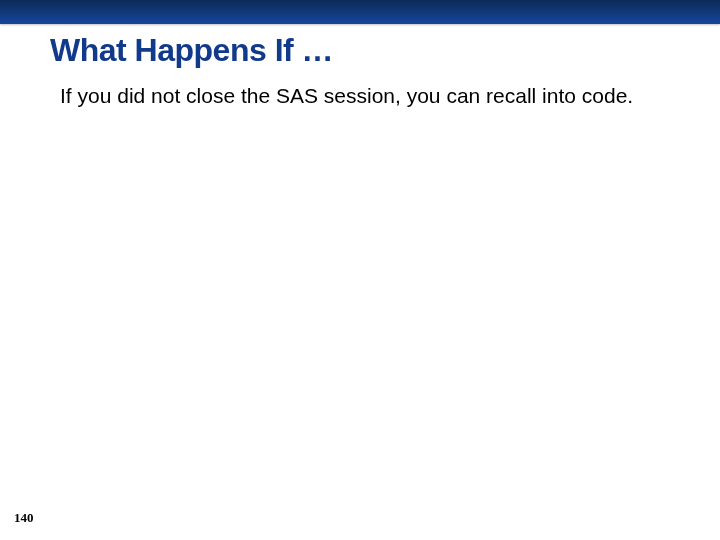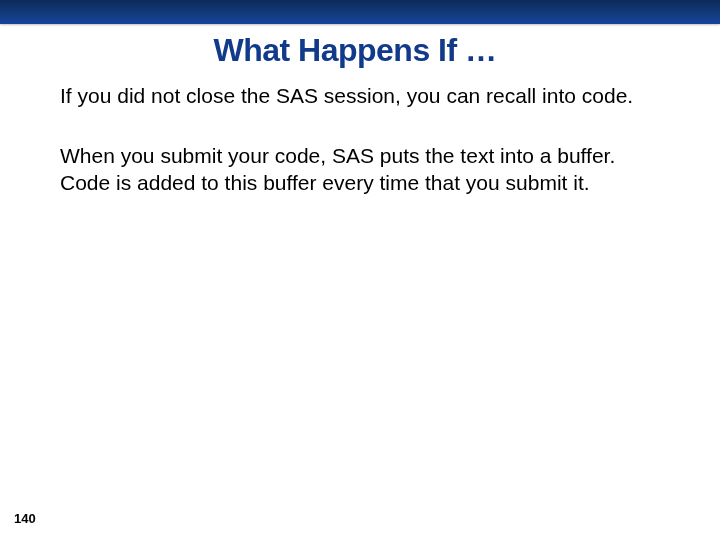--- a/index.html
+++ b/index.html
@@ -31,43 +31,41 @@
     padding: 0 60px 0 60px;
   }
   .title {
     font-size: 32px;
     font-weight: 700;
     color: #123a8a;
     margin: 4px 0 14px -10px;
     font-family: Arial, Helvetica, sans-serif;
     font-stretch: condensed;
     letter-spacing: -0.5px;
-    text-align: center;
   }
   .para {
     font-size: 21px;
     color: #000000;
     line-height: 1.25;
     margin: 0 0 34px 0;
     font-weight: 400;
   }
   .page-num {
     position: absolute;
     left: 14px;
     bottom: 14px;
     font-size: 13px;
     font-weight: 700;
     color: #000000;
-    font-family: Liberation Sans, sans-serif;
+    font-family: Liberation Serif, serif;
   }
 </style>
 </head>
 <body>
 
 <div class="top-band"></div>
 
 <div class="content">
   <div class="title">What Happens If …</div>
   <p class="para">If you did not close the SAS session, you can recall into code.</p>
-  <p class="para">When you submit your code, SAS puts the text into a buffer. Code is added to this buffer every time that you submit it.</p>
 </div>
 
 <div class="page-num">140</div>
 
 </body></html>

